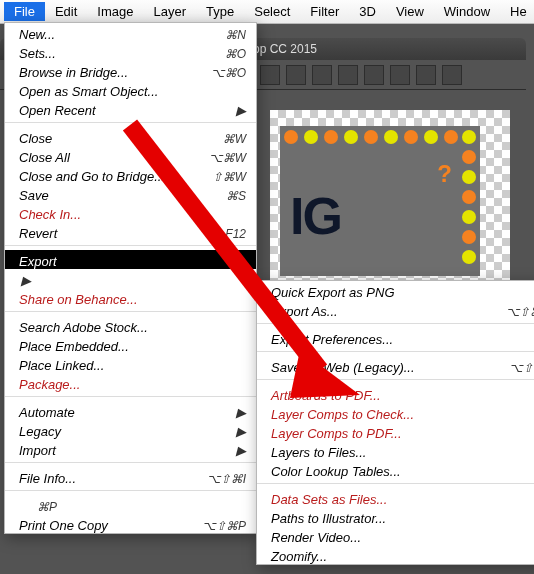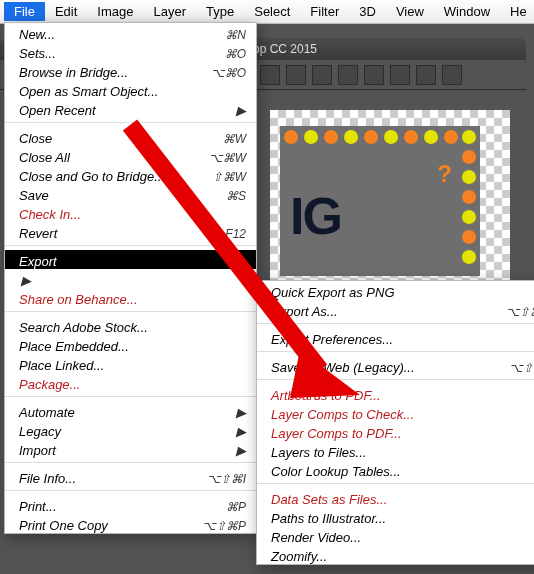--- a/index.html
+++ b/index.html
@@ -256,21 +256,20 @@
       <span class="lbl">Import</span>
       <span class="arw">▶</span>
     </div>
     <hr class="sep">
     <div class="mi">
       <span class="lbl">File Info...</span>
       <span class="sc">⌥⇧⌘I</span>
     </div>
     <hr class="sep">
     <div class="mi">
-      <span class="lbl">Print...</span>
       <span class="sc">⌘P</span>
     </div>
     <div class="mi">
       <span class="lbl">Print One Copy</span>
       <span class="sc">⌥⇧⌘P</span>
     </div>
   </div>
 
 <div class="submenu" id="export-menu">
     <div class="mi">

